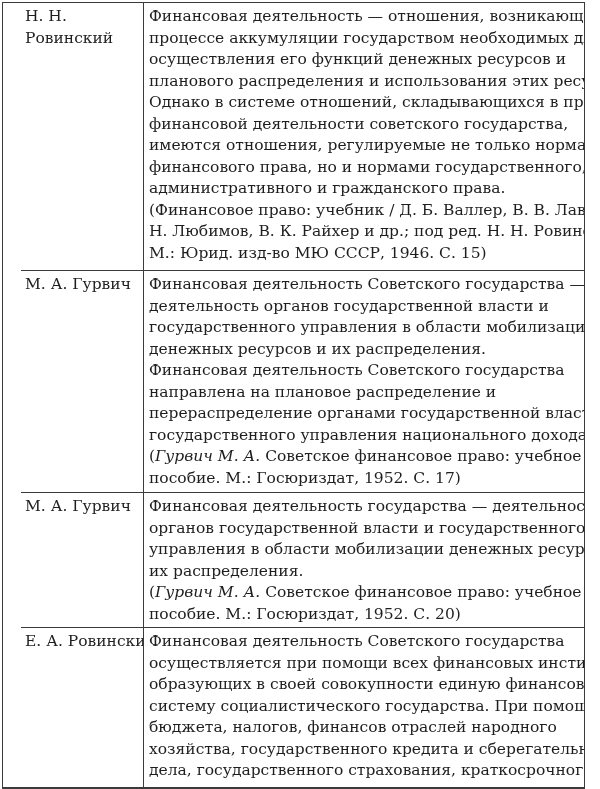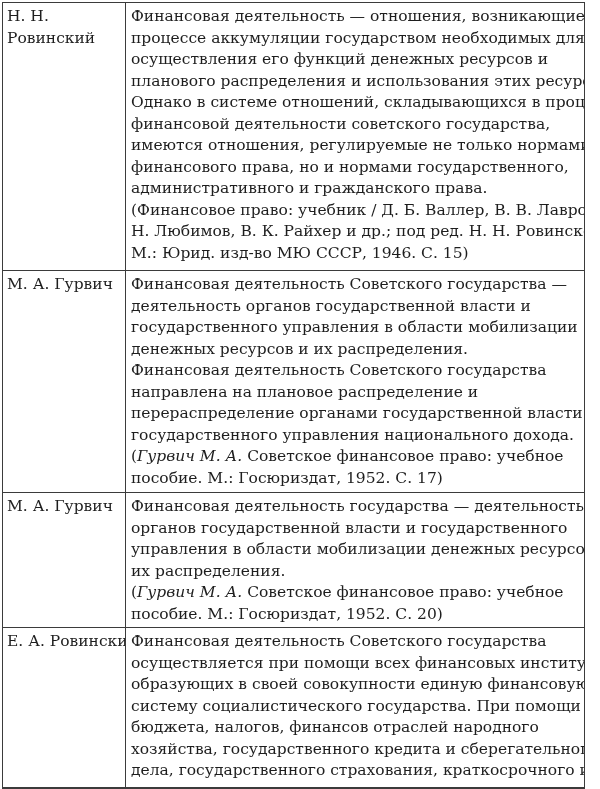--- a/index.html
+++ b/index.html
@@ -14,20 +14,21 @@
   }
   .qtable {
     position: absolute;
     left: 2px;
     top: 2px;
     width: 583px;
     box-sizing: border-box;
     border: 1px solid #3b3b3b;
     border-bottom-width: 2px;
     background: #ffffff;
+    padding-left: 18px;
   }
   .row {
     display: flex;
     box-sizing: border-box;
     border-bottom: 1px solid #3b3b3b;
     overflow: hidden;
   }
   .row:last-child { border-bottom: none; }
   .r1 { height: 268px; }
   .r2 { height: 222px; }

